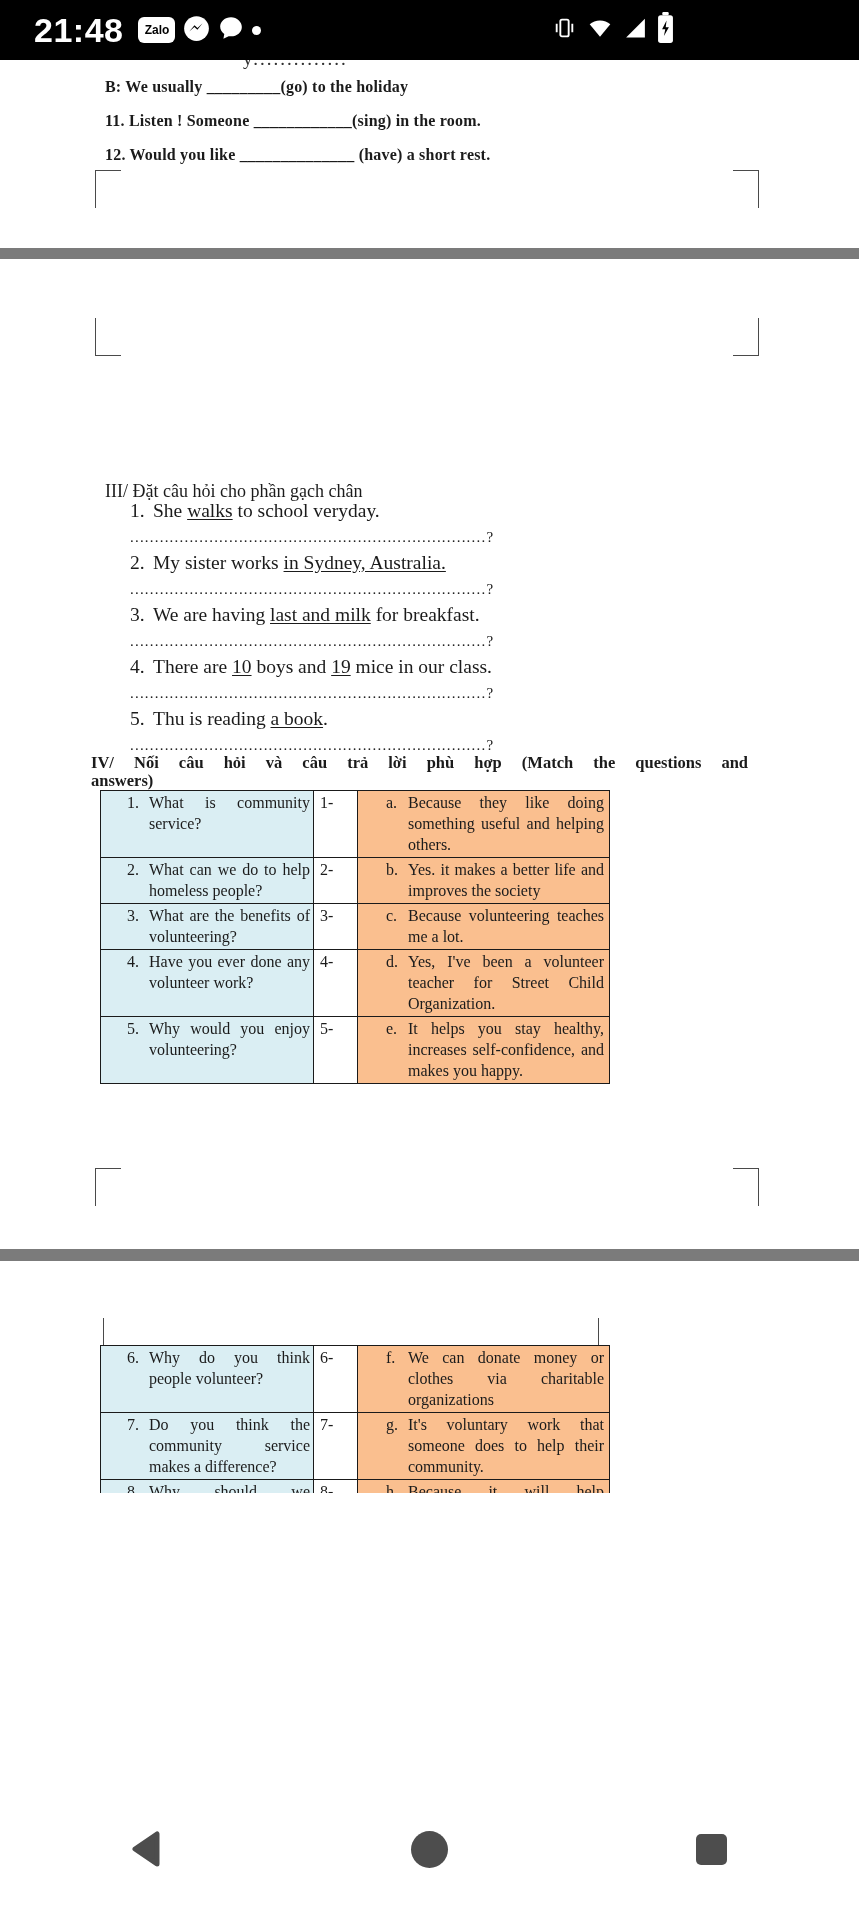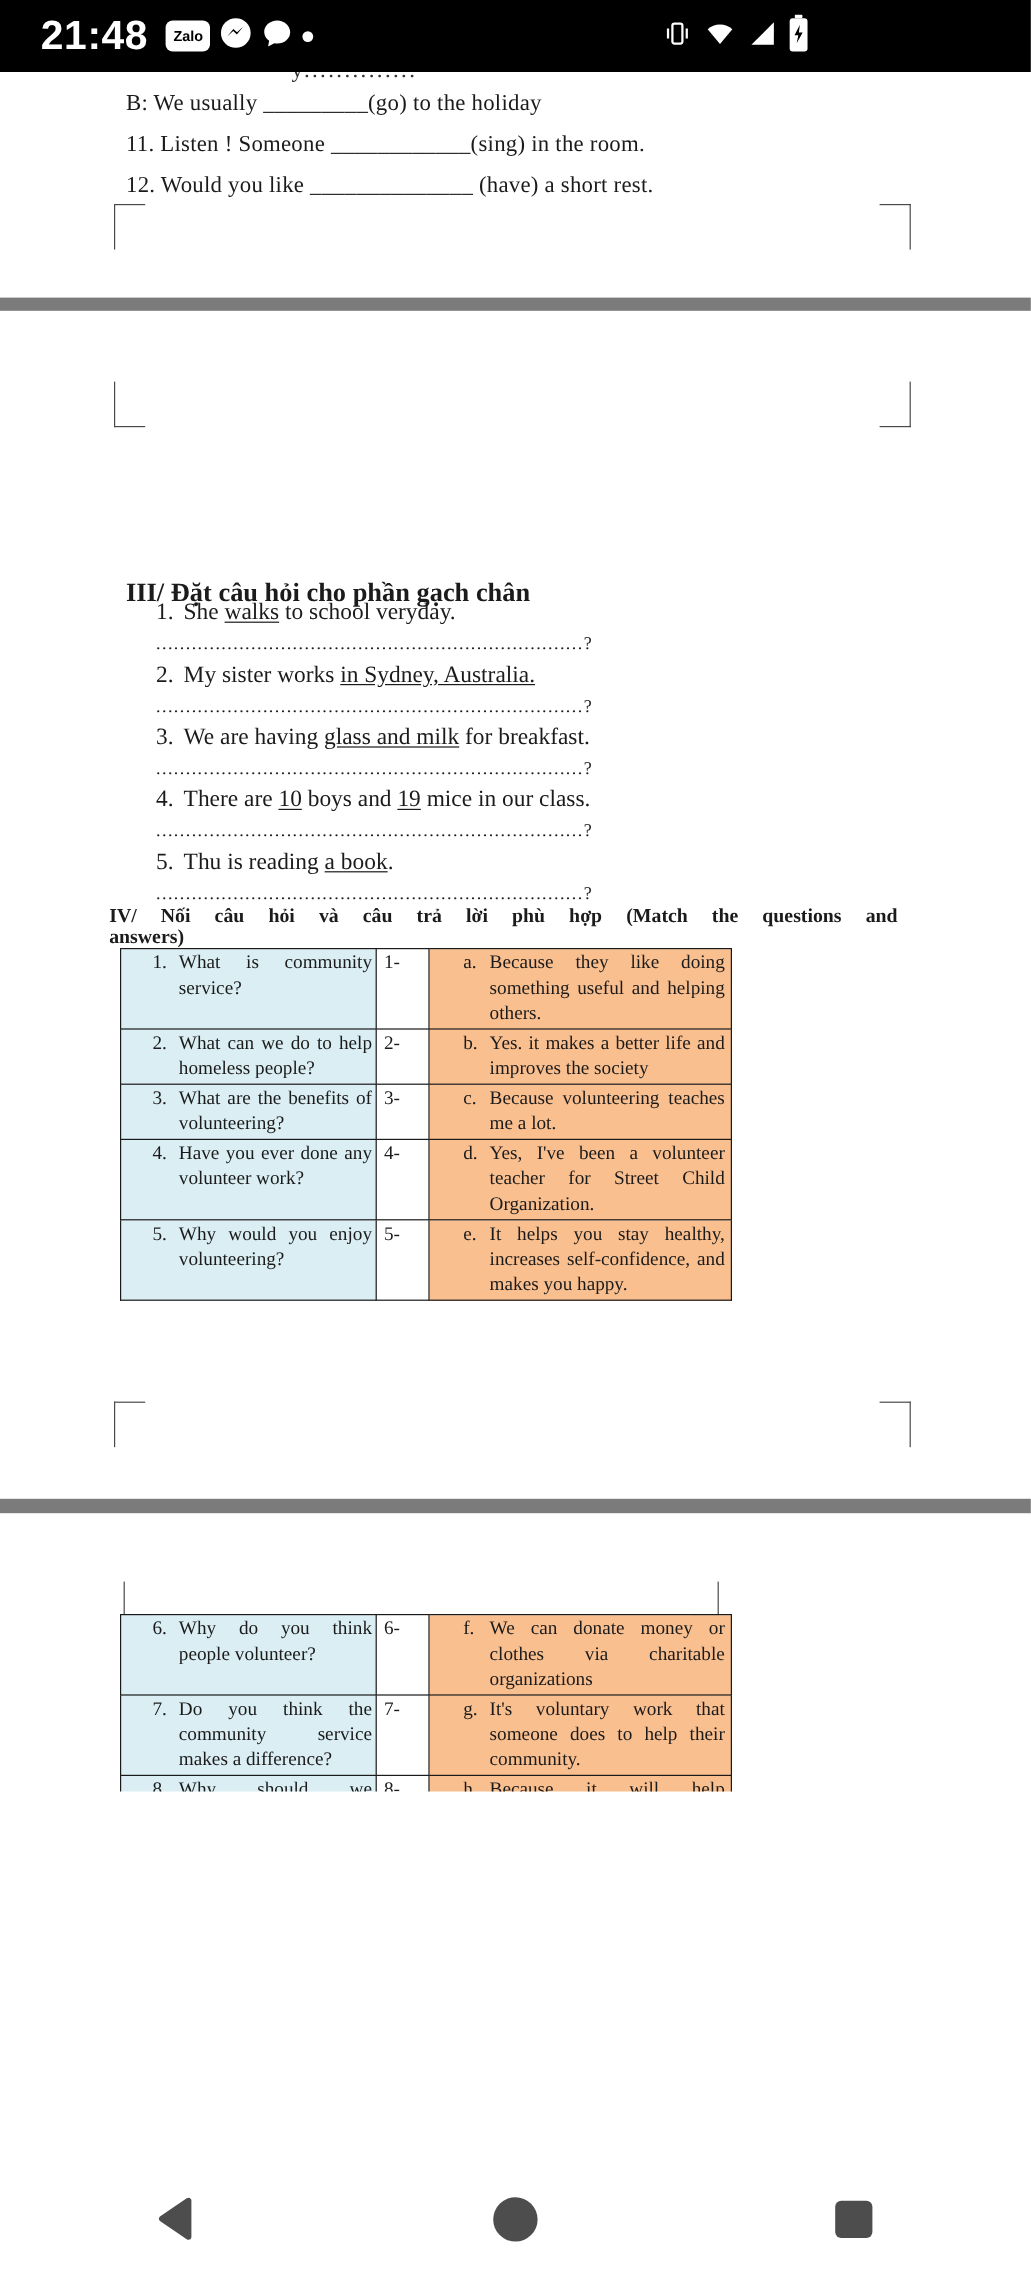--- a/index.html
+++ b/index.html
@@ -23,26 +23,26 @@
   .sb-right{ position:absolute; left:552px; top:0; height:60px;
     display:flex; align-items:center; gap:9px;}
 
   
   .viewer{ position:absolute; inset:0; }
   .clip-frag{ position:absolute; left:243px; top:59px; width:200px; height:11px;
     overflow:hidden; color:#333;}
   .clip-frag span{ display:block; margin-top:-11px; font-size:19px; letter-spacing:2px;}
 
   .text-block{ position:absolute; }
-  .doc-line{ white-space:nowrap; font-size:19px; letter-spacing:.2px; line-height:34px;}
+  .doc-line{ white-space:nowrap; font-size:16px; letter-spacing:.2px; line-height:34px;font-weight:bold;}
   #p1{ left:105px; top:70px;}
   #p2{ left:105px; top:345px;}
   #p2 .doc-line{ line-height:33px;}
 
-  .sec-title{ position:absolute; font-weight:700; font-size:22px; white-space:nowrap;}
+  .sec-title{ position:absolute; font-weight:400; font-size:18px; white-space:nowrap;}
   #sec3-title{ left:105px; top:481px;}
 
   #qlist{ position:absolute; left:130px; top:496px; width:600px;}
   .q-item{ display:flex; height:30px; line-height:30px; font-size:19.5px; white-space:nowrap;}
   .q-item .n{ flex:0 0 23px;}
   .u{ text-decoration:underline; text-underline-offset:2px;}
   .dots-line{ height:22px; line-height:22px; font-size:15px; letter-spacing:1.2px;
     overflow:hidden; white-space:nowrap;}
 
   #sec4{ position:absolute; left:91px; top:754px; width:657px;
@@ -114,21 +114,21 @@
     <div class="dots-line">........................................................................?</div>
 
     <div class="q-item">
       <span class="n">2.</span>
       <span><span>My sister works </span><span class="u">in Sydney, Australia.</span></span>
     </div>
     <div class="dots-line">........................................................................?</div>
 
     <div class="q-item">
       <span class="n">3.</span>
-      <span><span>We are having </span><span class="u">glass and milk</span><span> for breakfast.</span></span>
+      <span><span>We are having </span><span class="u">last and milk</span><span> for breakfast.</span></span>
     </div>
     <div class="dots-line">........................................................................?</div>
 
     <div class="q-item">
       <span class="n">4.</span>
       <span><span>There are </span><span class="u">10</span><span> boys and </span><span class="u">19</span><span> mice in our class.</span></span>
     </div>
     <div class="dots-line">........................................................................?</div>
 
     <div class="q-item">

